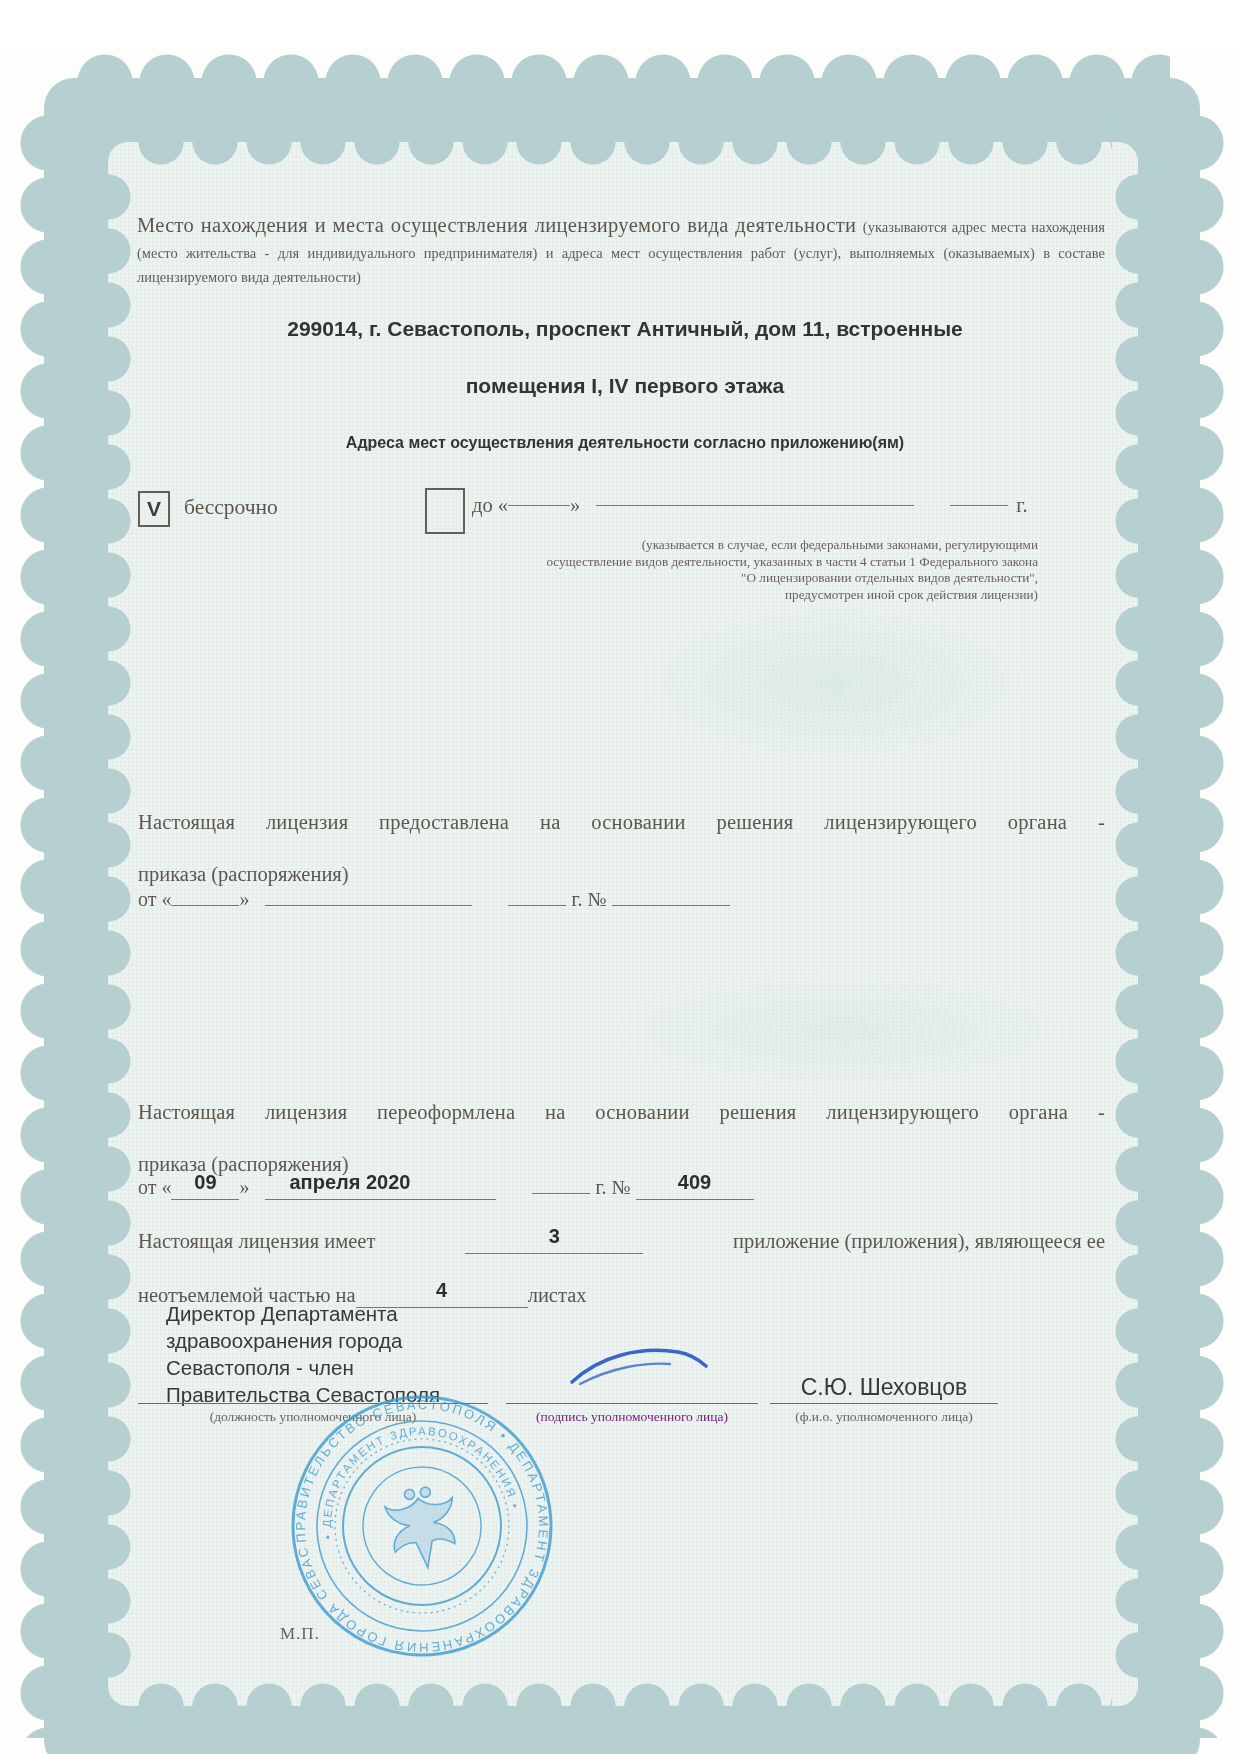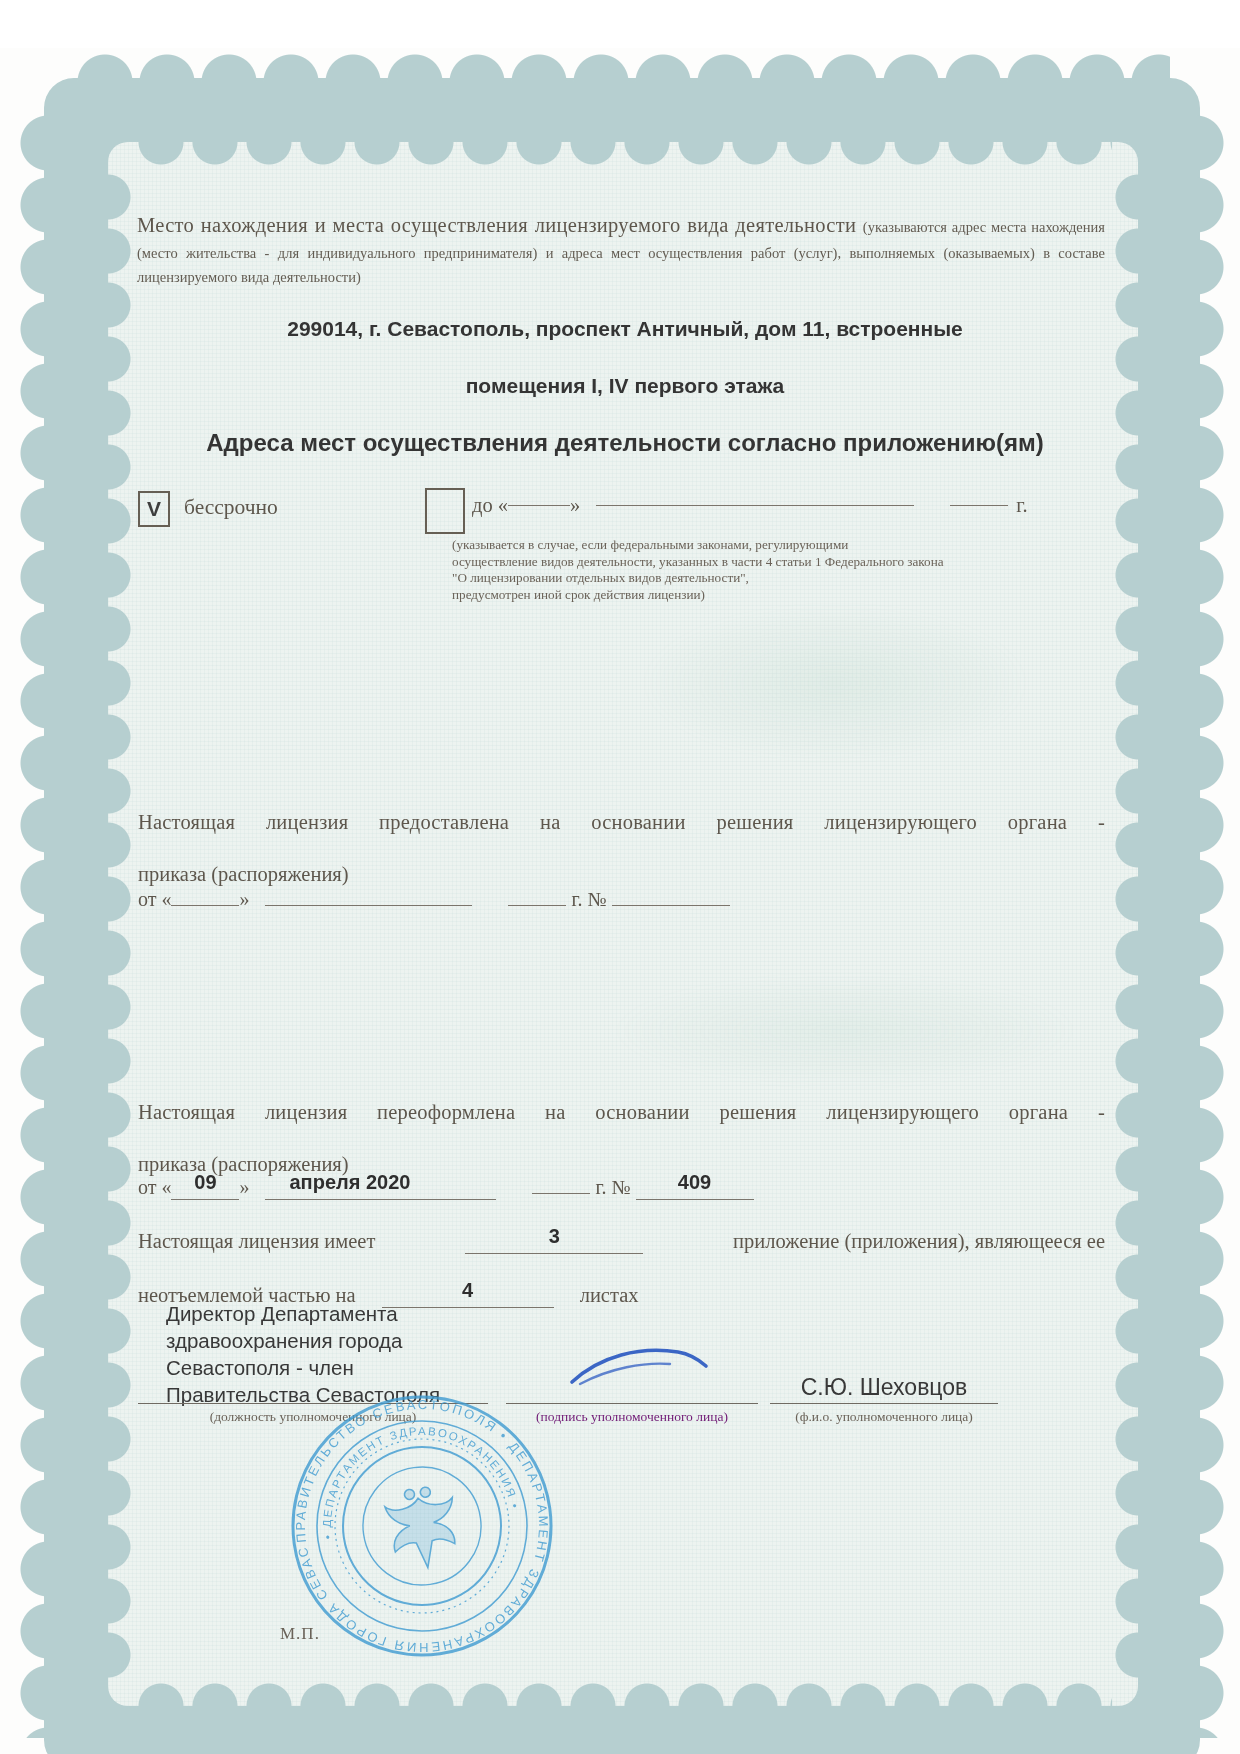--- a/index.html
+++ b/index.html
@@ -52,48 +52,48 @@
   .serif{color:#5d564c;}
   .boldsans{font-family:"Liberation Sans","DejaVu Sans",sans-serif;font-weight:normal;color:#383838;}
 
   .location-heading{left:137px;top:146px;width:968px;text-align:justify;line-height:1.5;}
   .lh-main{font-size:20.5px;letter-spacing:.3px;color:#5d564c;}
   .lh-note{font-size:14.5px;color:#635c52;}
 
   .address-block{left:150px;top:252px;width:950px;text-align:center;
     font-family:"Liberation Sans","DejaVu Sans",sans-serif;font-weight:bold;
     font-size:21px;color:#343434;line-height:57px;}
-  .address-line3{font-size:24px;}
+  .address-line3{font-size:16px;}
 
   .perpetual-checkbox{left:138px;top:443px;width:28px;height:32px;border:2px solid #665f54;
     display:flex;align-items:center;justify-content:center;
     font-family:"Liberation Sans","DejaVu Sans",sans-serif;font-weight:bold;font-size:21px;color:#3e3e3e;}
   .perpetual-label{left:184px;top:447px;font-size:21.5px;}
   .until-checkbox{left:425px;top:440px;width:36px;height:42px;border:2px solid #665f54;}
   .until-row{left:472px;top:446px;display:flex;align-items:center;font-size:20.5px;}
-  .until-note{left:452px;top:489px;width:586px;text-align:left;font-size:13.2px;
+  .until-note{left:452px;top:489px;width:586px;text-align:right;font-size:13.2px;
     line-height:16.5px;color:#6a6258;}
 
   .blank{display:inline-block;border-bottom:1.5px solid #7b756c;text-align:center;vertical-align:baseline;}
   .val{position:relative;top:-5px;display:inline-block;
     font-family:"Liberation Sans","DejaVu Sans",sans-serif;font-weight:bold;font-size:20px;color:#2e2e2e;}
 
   .just{left:138px;width:967px;font-size:20.5px;text-align:justify;text-align-last:justify;letter-spacing:.2px;}
   .granted-line1{top:742px;}
   .granted-line2{left:138px;top:794px;font-size:20.5px;}
   .granted-date-row{left:138px;top:840px;display:flex;align-items:baseline;font-size:20px;}
   .reissued-line1{top:1032px;}
   .reissued-line2{left:138px;top:1084px;font-size:20.5px;}
   .reissued-date-row{left:138px;top:1128px;display:flex;align-items:baseline;font-size:20px;}
   .gap8{width:8px;}.gap16{width:16px;}.gap36{width:36px;}
   .lbl{white-space:pre;}
 
   .attachments-line1{left:138px;top:1182px;width:967px;display:flex;align-items:baseline;
     justify-content:space-between;font-size:20.5px;}
-  .attachments-line2{left:138px;top:1236px;display:flex;align-items:baseline;gap:26px;font-size:20.5px;}
+  .attachments-line2{left:138px;top:1236px;display:flex;align-items:baseline;font-size:20.5px;}
 
   .position-block{left:166px;top:1252px;width:360px;font-size:20.5px;line-height:27px;}
   .position-block span{display:block;}
   .rule{border-top:1.5px solid #6f6a62;height:0;}
   .position-underline{left:138px;top:1355px;width:350px;}
   .position-caption{left:138px;top:1361px;width:350px;text-align:center;font-size:13.5px;color:#6a6258;}
   .sign-underline{left:506px;top:1355px;width:252px;}
   .sign-caption{left:506px;top:1361px;width:252px;text-align:center;font-size:13.5px;color:#701a75;}
   .name-value{left:772px;top:1326px;width:224px;text-align:center;font-size:23px;}
   .name-underline{left:770px;top:1355px;width:228px;}

